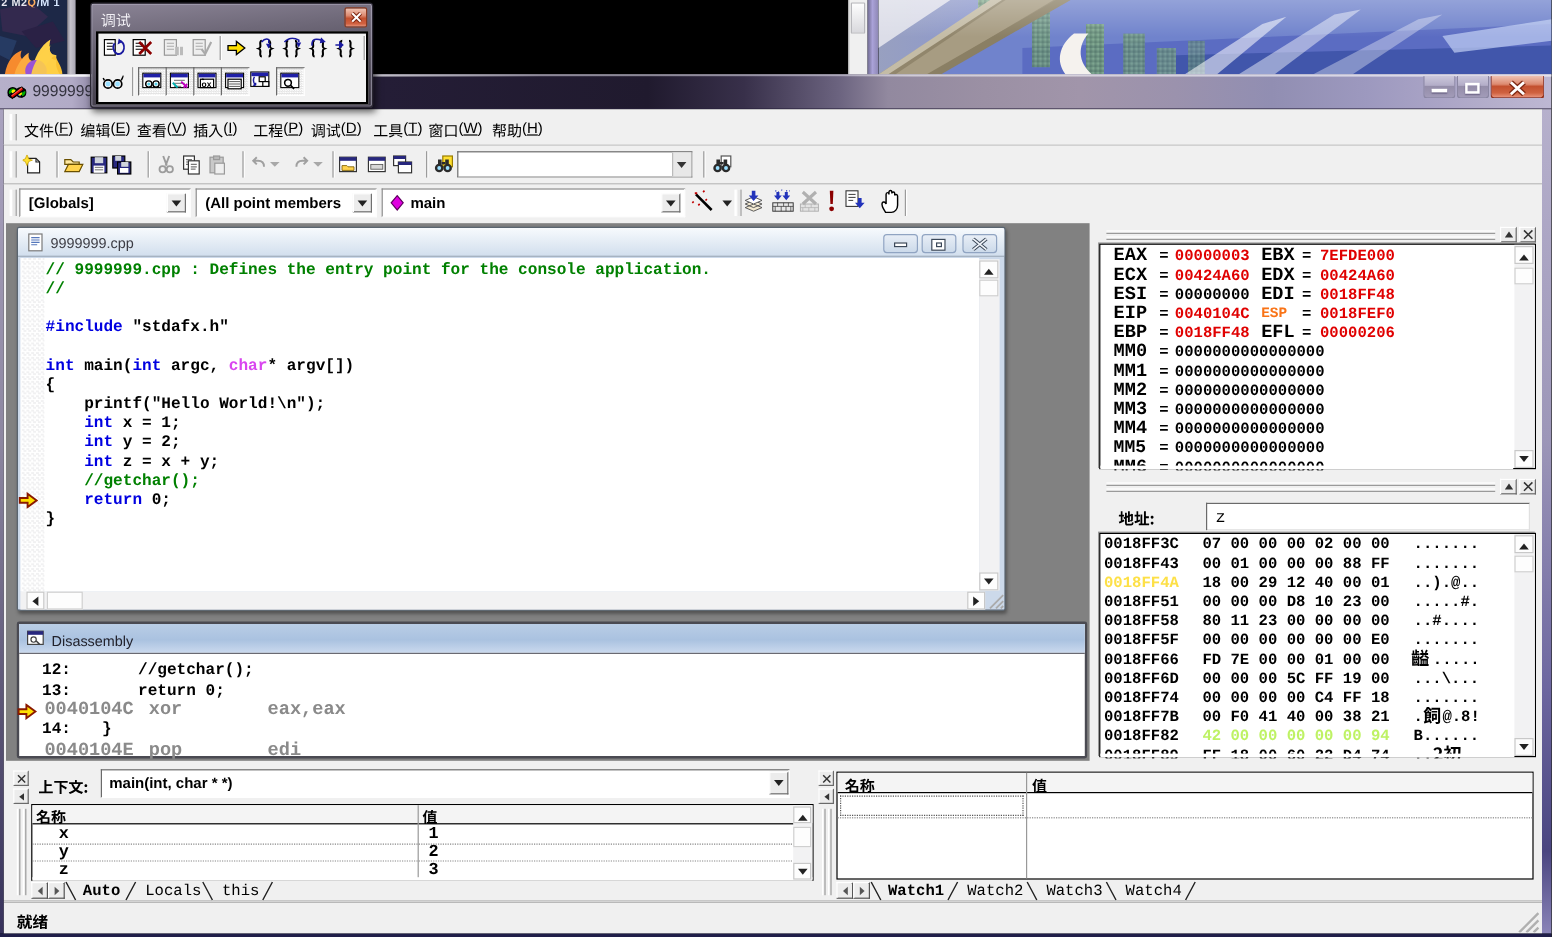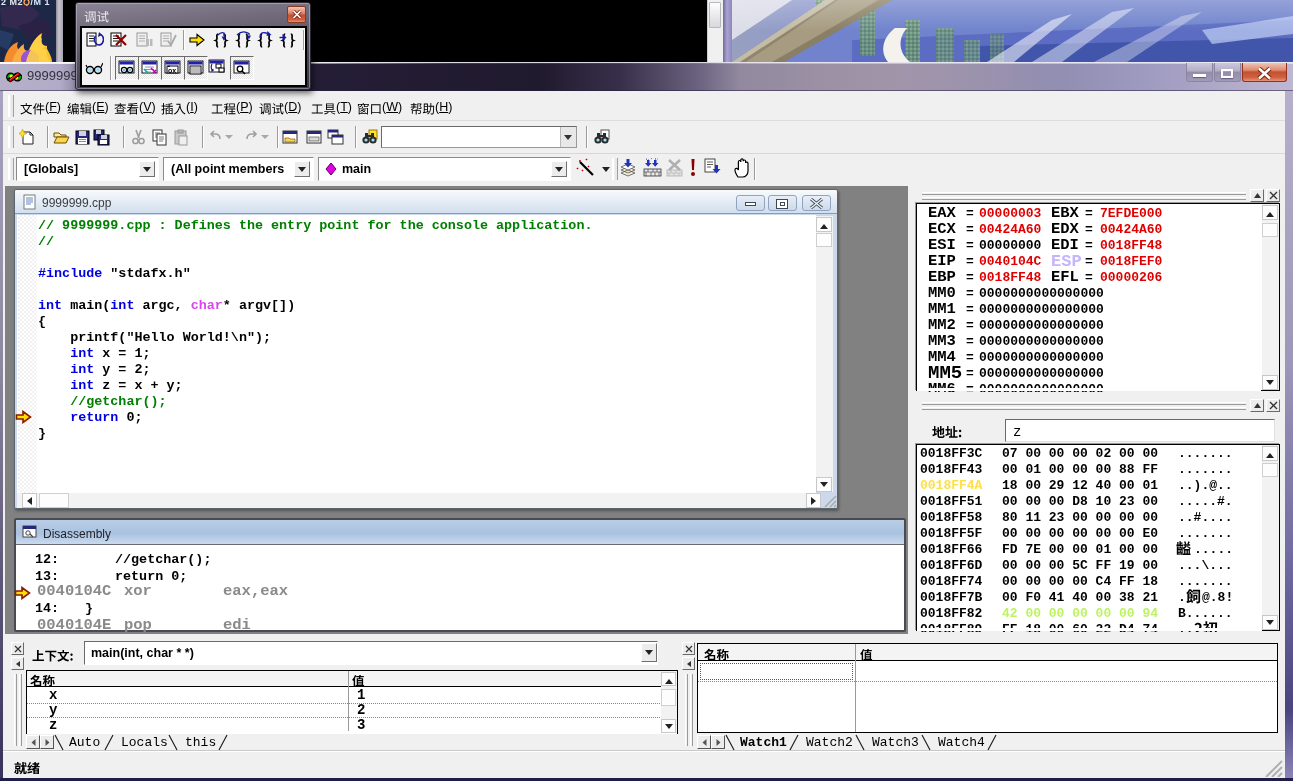--- a/index.html
+++ b/index.html
@@ -382,21 +382,21 @@
 <div class="abs mono" style="left:1100px;top:222.4px;font-size:13px;line-height:16px;color:#e00000">00424A60</div>
 <div class="abs mono" style="left:928px;top:237.1px;font-size:15.5px;line-height:17px;color:#000">ESI</div>
 <div class="abs mono" style="left:966px;top:238.4px;font-size:13px;line-height:16px;color:#000">=</div>
 <div class="abs mono" style="left:979px;top:238.4px;font-size:13px;line-height:16px;color:#000">00000000</div>
 <div class="abs mono" style="left:1051px;top:237.1px;font-size:15.5px;line-height:17px;color:#000">EDI</div>
 <div class="abs mono" style="left:1085px;top:238.4px;font-size:13px;line-height:16px;color:#000">=</div>
 <div class="abs mono" style="left:1100px;top:238.4px;font-size:13px;line-height:16px;color:#e00000">0018FF48</div>
 <div class="abs mono" style="left:928px;top:253.1px;font-size:15.5px;line-height:17px;color:#000">EIP</div>
 <div class="abs mono" style="left:966px;top:254.4px;font-size:13px;line-height:16px;color:#000">=</div>
 <div class="abs mono" style="left:979px;top:254.4px;font-size:13px;line-height:16px;color:#e00000">0040104C</div>
-<div class="abs mono" style="left:1051px;top:253.1px;font-size:17px;line-height:17px;color:#c4b5fd">ESP</div>
+<div class="abs mono" style="left:1051px;top:253.1px;font-size:12px;line-height:17px;color:#f97316">ESP</div>
 <div class="abs mono" style="left:1085px;top:254.4px;font-size:13px;line-height:16px;color:#000">=</div>
 <div class="abs mono" style="left:1100px;top:254.4px;font-size:13px;line-height:16px;color:#e00000">0018FEF0</div>
 <div class="abs mono" style="left:928px;top:269.1px;font-size:15.5px;line-height:17px;color:#000">EBP</div>
 <div class="abs mono" style="left:966px;top:270.4px;font-size:13px;line-height:16px;color:#000">=</div>
 <div class="abs mono" style="left:979px;top:270.4px;font-size:13px;line-height:16px;color:#e00000">0018FF48</div>
 <div class="abs mono" style="left:1051px;top:269.1px;font-size:15.5px;line-height:17px;color:#000">EFL</div>
 <div class="abs mono" style="left:1085px;top:270.4px;font-size:13px;line-height:16px;color:#000">=</div>
 <div class="abs mono" style="left:1100px;top:270.4px;font-size:13px;line-height:16px;color:#e00000">00000206</div>
 <div class="abs mono" style="left:928px;top:285.1px;font-size:15.5px;line-height:17px;color:#000">MM0</div>
 <div class="abs mono" style="left:966px;top:286.4px;font-size:13px;line-height:16px;color:#000">=</div>
@@ -406,21 +406,21 @@
 <div class="abs mono" style="left:979px;top:302.4px;font-size:13px;line-height:16px;color:#000">0000000000000000</div>
 <div class="abs mono" style="left:928px;top:317.1px;font-size:15.5px;line-height:17px;color:#000">MM2</div>
 <div class="abs mono" style="left:966px;top:318.4px;font-size:13px;line-height:16px;color:#000">=</div>
 <div class="abs mono" style="left:979px;top:318.4px;font-size:13px;line-height:16px;color:#000">0000000000000000</div>
 <div class="abs mono" style="left:928px;top:333.1px;font-size:15.5px;line-height:17px;color:#000">MM3</div>
 <div class="abs mono" style="left:966px;top:334.4px;font-size:13px;line-height:16px;color:#000">=</div>
 <div class="abs mono" style="left:979px;top:334.4px;font-size:13px;line-height:16px;color:#000">0000000000000000</div>
 <div class="abs mono" style="left:928px;top:349.1px;font-size:15.5px;line-height:17px;color:#000">MM4</div>
 <div class="abs mono" style="left:966px;top:350.4px;font-size:13px;line-height:16px;color:#000">=</div>
 <div class="abs mono" style="left:979px;top:350.4px;font-size:13px;line-height:16px;color:#000">0000000000000000</div>
-<div class="abs mono" style="left:928px;top:365.1px;font-size:19px;line-height:17px;color:#000">MM5</div>
+<div class="abs mono" style="left:928px;top:365.1px;font-size:15px;line-height:17px;color:#000">MM5</div>
 <div class="abs mono" style="left:966px;top:366.4px;font-size:13px;line-height:16px;color:#000">=</div>
 <div class="abs mono" style="left:979px;top:366.4px;font-size:13px;line-height:16px;color:#000">0000000000000000</div>
 <div class="abs mono" style="left:928px;top:381.1px;font-size:15.5px;line-height:17px;color:#000">MM6</div>
 <div class="abs mono" style="left:966px;top:382.4px;font-size:13px;line-height:16px;color:#000">=</div>
 <div class="abs mono" style="left:979px;top:382.4px;font-size:13px;line-height:16px;color:#000">0000000000000000</div>
 <div class="abs" style="left:917px;top:388px;width:344px;height:3px;background:#fff"></div>
 <div class="abs" style="left:910px;top:392px;width:375px;height:10px;background:#f0f0f0"></div>
 <div class="abs" style="left:1262px;top:204px;width:17px;height:186px;background:#f2f2f3"></div>
 <div class="abs" style="left:1262px;top:205px;width:16px;height:15px;background:#fdfdfd;border:1px solid #c8c8c8"></div>
 <div class="abs" style="left:1266px;top:213px;border:4px solid transparent;border-bottom:5px solid #222;margin-top:-5px"></div>
@@ -541,21 +541,21 @@
 <div class="abs" style="left:661px;top:719px;width:15px;height:14px;background:#fdfdfd;border:1px solid #c8c8c8"></div>
 <div class="abs" style="left:665px;top:724px;border:4px solid transparent;border-top:5px solid #222"></div>
 <div class="abs" style="left:26px;top:735px;width:14px;height:14px;background:#ececec;border:1px solid;border-color:#fff #555 #555 #fff"></div>
 <svg class="abs" style="left:30px;top:738px" width="7" height="9">
     <path d="M5.5 1 L1.5 4.5 L5.5 8 Z" fill="#555"></path>
   </svg>
 <div class="abs" style="left:40px;top:735px;width:14px;height:14px;background:#ececec;border:1px solid;border-color:#fff #555 #555 #fff"></div>
 <svg class="abs" style="left:44px;top:738px" width="7" height="9">
     <path d="M1.5 1 L5.5 4.5 L1.5 8 Z" fill="#555"></path>
   </svg>
-<div class="abs mono" style="left:69px;top:736px;font-size:13px;font-weight:normal;line-height:14px">Auto</div>
+<div class="abs mono" style="left:69px;top:736px;font-size:13px;font-weight:bold;line-height:14px">Auto</div>
 <div class="abs mono" style="left:121px;top:736px;font-size:13px;font-weight:normal;line-height:14px">Locals</div>
 <div class="abs mono" style="left:185px;top:736px;font-size:13px;font-weight:normal;line-height:14px">this</div>
 <svg class="abs" style="left:0;top:735px;overflow:visible" width="1100" height="16">
     <path d="M55 0 L63 15 M113 0 L105 15 M169 0 L177 15 M227 0 L219 15" stroke="#222" stroke-width="1.2" fill="none"></path>
   </svg>
 <div class="abs" style="left:682px;top:642px;width:13px;height:13px;background:#ececec;border:1px solid;border-color:#fff #6a6a6a #6a6a6a #fff"></div>
 <svg class="abs" style="left:685px;top:645px" width="8" height="8">
     <path d="M1 1 L7 7 M7 1 L1 7" stroke="#333" stroke-width="1.2"></path>
   </svg>
 <div class="abs" style="left:682px;top:657px;width:13px;height:13px;background:#ececec;border:1px solid;border-color:#fff #6a6a6a #6a6a6a #fff"></div>

